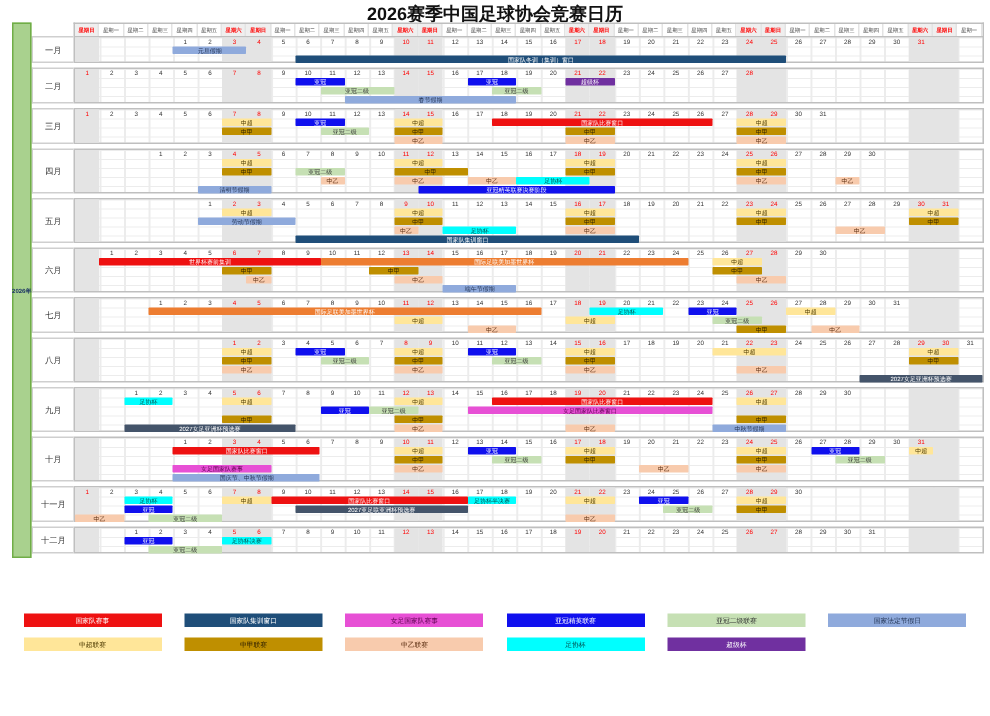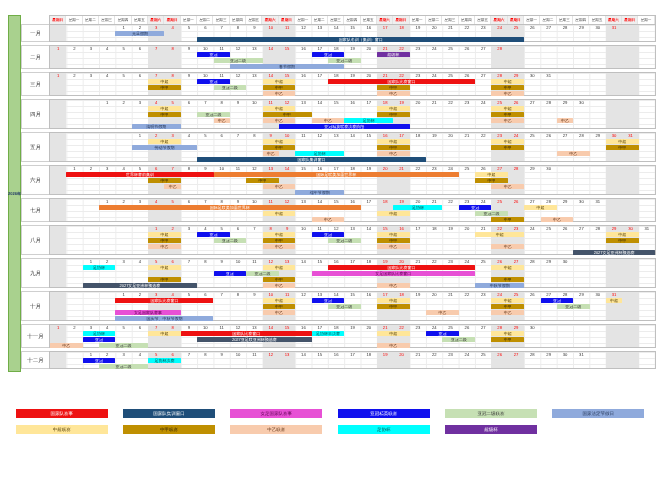--- a/index.html
+++ b/index.html
@@ -31,20 +31,21 @@
   .legend{position:absolute;left:12px;right:12px;top:405px;display:grid;
           grid-template-columns:repeat(6,1fr);grid-auto-rows:16px;column-gap:8px;}
   .litem{display:flex;align-items:center;justify-content:center;}
   .lbar{width:92px;height:9px;display:flex;align-items:center;justify-content:center;
         font-size:4.5px;overflow:hidden;white-space:nowrap;}
 </style>
 </head>
 <body>
 
 <div class="page">
+  <div class="title">2026赛季中国足球协会竞赛日历</div>
   <div class="cal">
     <div class="yearband">
       <span>2026年</span>
     </div>
     <div class="gridzone">
       <div class="hdr" id="weekday-row">
           <span class="wd we">星期日</span>
           <span class="wd">星期一</span>
           <span class="wd">星期二</span>
           <span class="wd">星期三</span>

